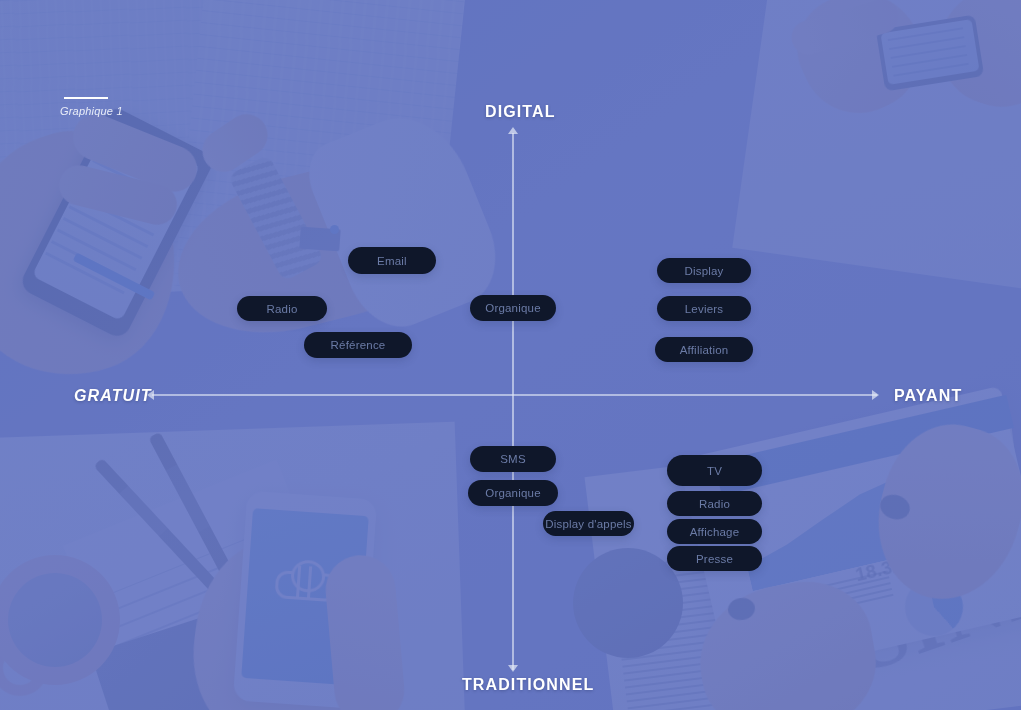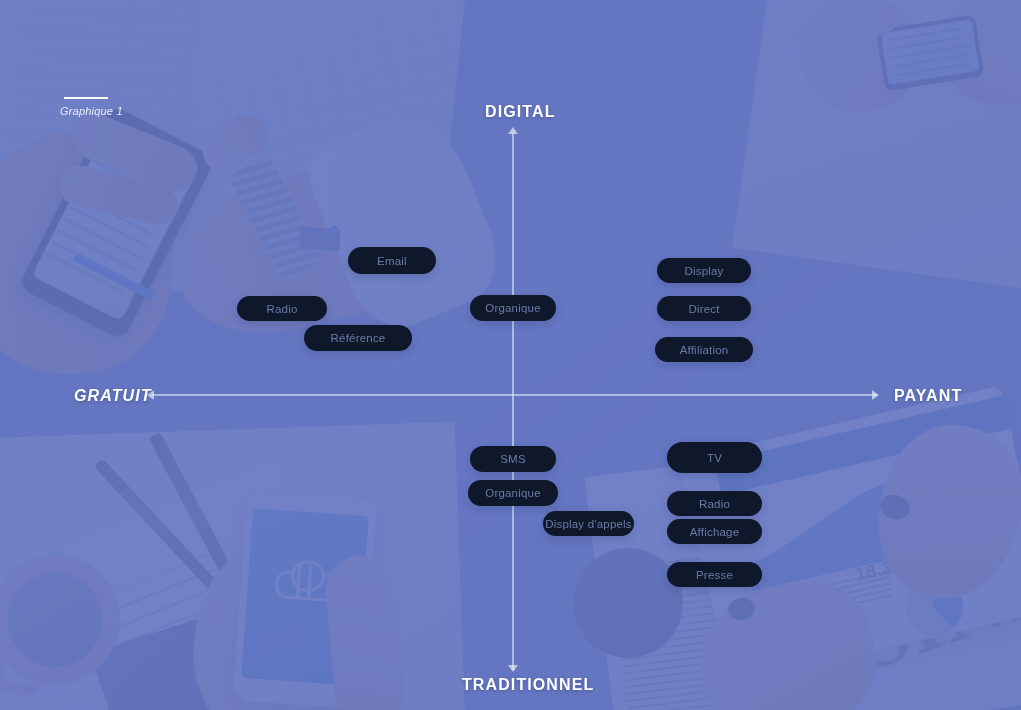--- a/index.html
+++ b/index.html
@@ -447,26 +447,26 @@
   <div class="arrow" id="h-arrow-right"></div>
 
   <div class="axis-label" id="label-digital">DIGITAL</div>
   <div class="axis-label" id="label-traditionnel">TRADITIONNEL</div>
   <div class="axis-label" id="label-gratuit">GRATUIT</div>
   <div class="axis-label" id="label-payant">PAYANT</div>
 
   <div id="pill-layer">
       <div class="pill" style="left: 348px; top: 247px; width: 88px; height: 27px;">Email</div>
       <div class="pill" style="left: 237px; top: 296px; width: 90px; height: 25px;">Radio</div>
-      <div class="pill" style="left: 304px; top: 325px; width: 108px; height: 26px;">Référence</div>
+      <div class="pill" style="left: 304px; top: 332px; width: 108px; height: 26px;">Référence</div>
       <div class="pill" style="left: 470px; top: 295px; width: 86px; height: 26px;">Organique</div>
       <div class="pill" style="left: 657px; top: 258px; width: 94px; height: 25px;">Display</div>
-      <div class="pill" style="left: 657px; top: 296px; width: 94px; height: 25px;">Direct</div>
+      <div class="pill" style="left: 657px; top: 296px; width: 94px; height: 25px;">Leviers</div>
       <div class="pill" style="left: 655px; top: 337px; width: 98px; height: 25px;">Affiliation</div>
       <div class="pill" style="left: 470px; top: 446px; width: 86px; height: 26px;">SMS</div>
       <div class="pill" style="left: 468px; top: 480px; width: 90px; height: 26px;">Organique</div>
       <div class="pill" style="left: 543px; top: 511px; width: 91px; height: 25px;">Display d'appels</div>
-      <div class="pill" style="left: 667px; top: 442px; width: 95px; height: 31px;">TV</div>
+      <div class="pill" style="left: 667px; top: 455px; width: 95px; height: 31px;">TV</div>
       <div class="pill" style="left: 667px; top: 491px; width: 95px; height: 25px;">Radio</div>
       <div class="pill" style="left: 667px; top: 519px; width: 95px; height: 25px; text-align: right;">Affichage</div>
-      <div class="pill" style="left: 667px; top: 562px; width: 95px; height: 25px;">Presse</div>
+      <div class="pill" style="left: 667px; top: 546px; width: 95px; height: 25px;">Presse</div>
     </div>
 </div>
 
 </body></html>

